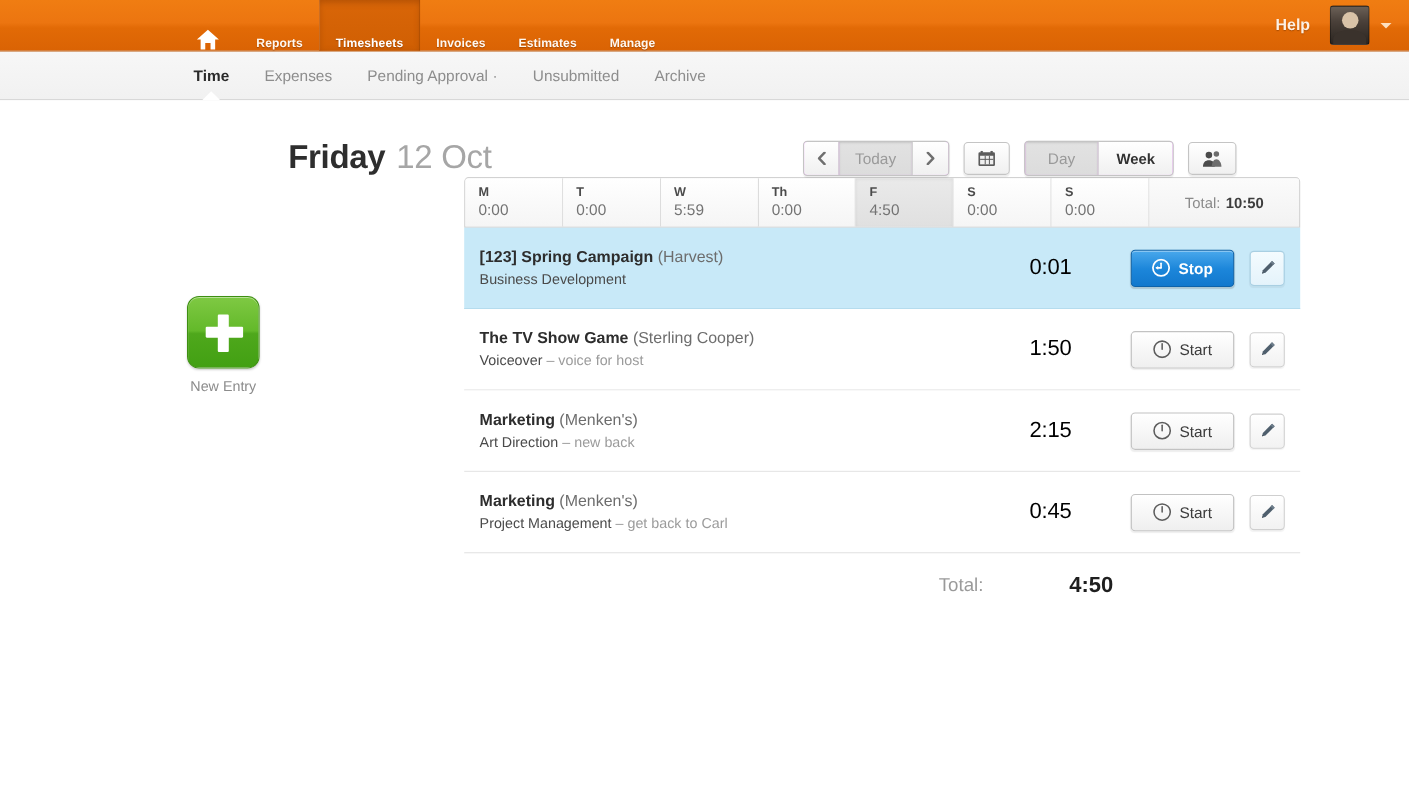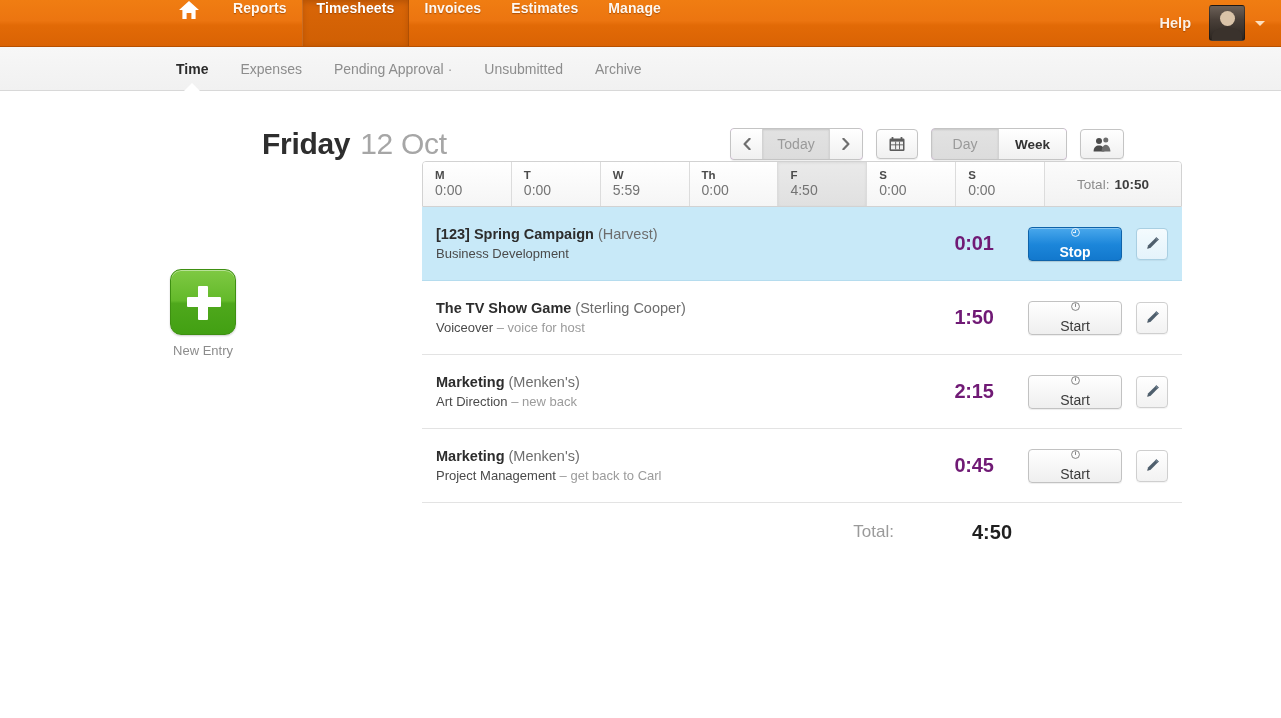--- a/index.html
+++ b/index.html
@@ -15,24 +15,24 @@
   .topnav {
     position: relative;
     height: 47px;
     background: linear-gradient(to bottom, #f07d12 0%, #ec7510 45%, #e26a06 55%, #da6304 100%);
     border-bottom: 1px solid #b75000;
     display: flex;
     align-items: stretch;
   }
   .nav-left { display: flex; align-items: stretch; margin-left: 160px; }
   .nav-item {
-    display: flex; align-items: flex-start;
+    display: flex; align-items: flex-end;
     padding: 0 15px;
     color: #fff8f0;
-    font-size: 14px;
+    font-size: 11px;
     font-weight: bold;
     text-shadow: 0 1px 1px rgba(120,50,0,.55);
     cursor: pointer;
     letter-spacing: .1px;
   }
   .nav-item.home { padding: 0 18px 0 18px; }
   .nav-item.active {
     background: linear-gradient(to bottom, #d96608 0%, #d05f03 100%);
     box-shadow: inset 1px 0 0 rgba(255,255,255,.12), inset -1px 0 0 rgba(0,0,0,.10),
                 inset 0 2px 6px rgba(130,55,0,.45);
@@ -198,29 +198,28 @@
     background: #c8e9f8;
     border-bottom: 1px solid #b5dcee;
   }
   .entry-info { flex: 1; min-width: 0; }
   .entry-line1 { font-size: 14.5px; line-height: 20px; white-space: nowrap; }
   .entry-proj { font-weight: bold; color: #2d2d2d; }
   .entry-client { color: #6d6d6d; margin-left: 4px; }
   .entry-line2 { font-size: 13px; line-height: 20px; color: #4a4a4a; white-space: nowrap; }
   .entry-notes { color: #9b9b9b; }
   .entry-hours {
-    font-size: 20px; font-weight: bold; color: #701a75;
-    width: 92px; text-align: center; padding-right: 16px; letter-spacing: -.2px;
+    font-size: 20px; font-weight: normal; color: #000000;
+    width: 92px; text-align: left; padding-right: 16px; letter-spacing: -.2px;
   }
   .timer-btn {
     width: 94px; height: 34px;
     display: flex; align-items: center; justify-content: center; gap: 7px;
     border-radius: 4px; cursor: pointer;
     font-size: 14px;
-    flex-direction: column;
   }
   .timer-btn.start {
     background: linear-gradient(to bottom, #ffffff 0%, #efefef 100%);
     border: 1px solid #c2c2c2; color: #3b3b3b;
     box-shadow: 0 1px 1px rgba(0,0,0,.07);
   }
   .timer-btn.stop {
     background: linear-gradient(to bottom, #49a8ec 0%, #1c86da 52%, #1278cd 100%);
     border: 1px solid #0f63a9; color: #ffffff; font-weight: bold;
     box-shadow: inset 0 1px 0 rgba(255,255,255,.35), 0 1px 1px rgba(0,0,0,.15);

